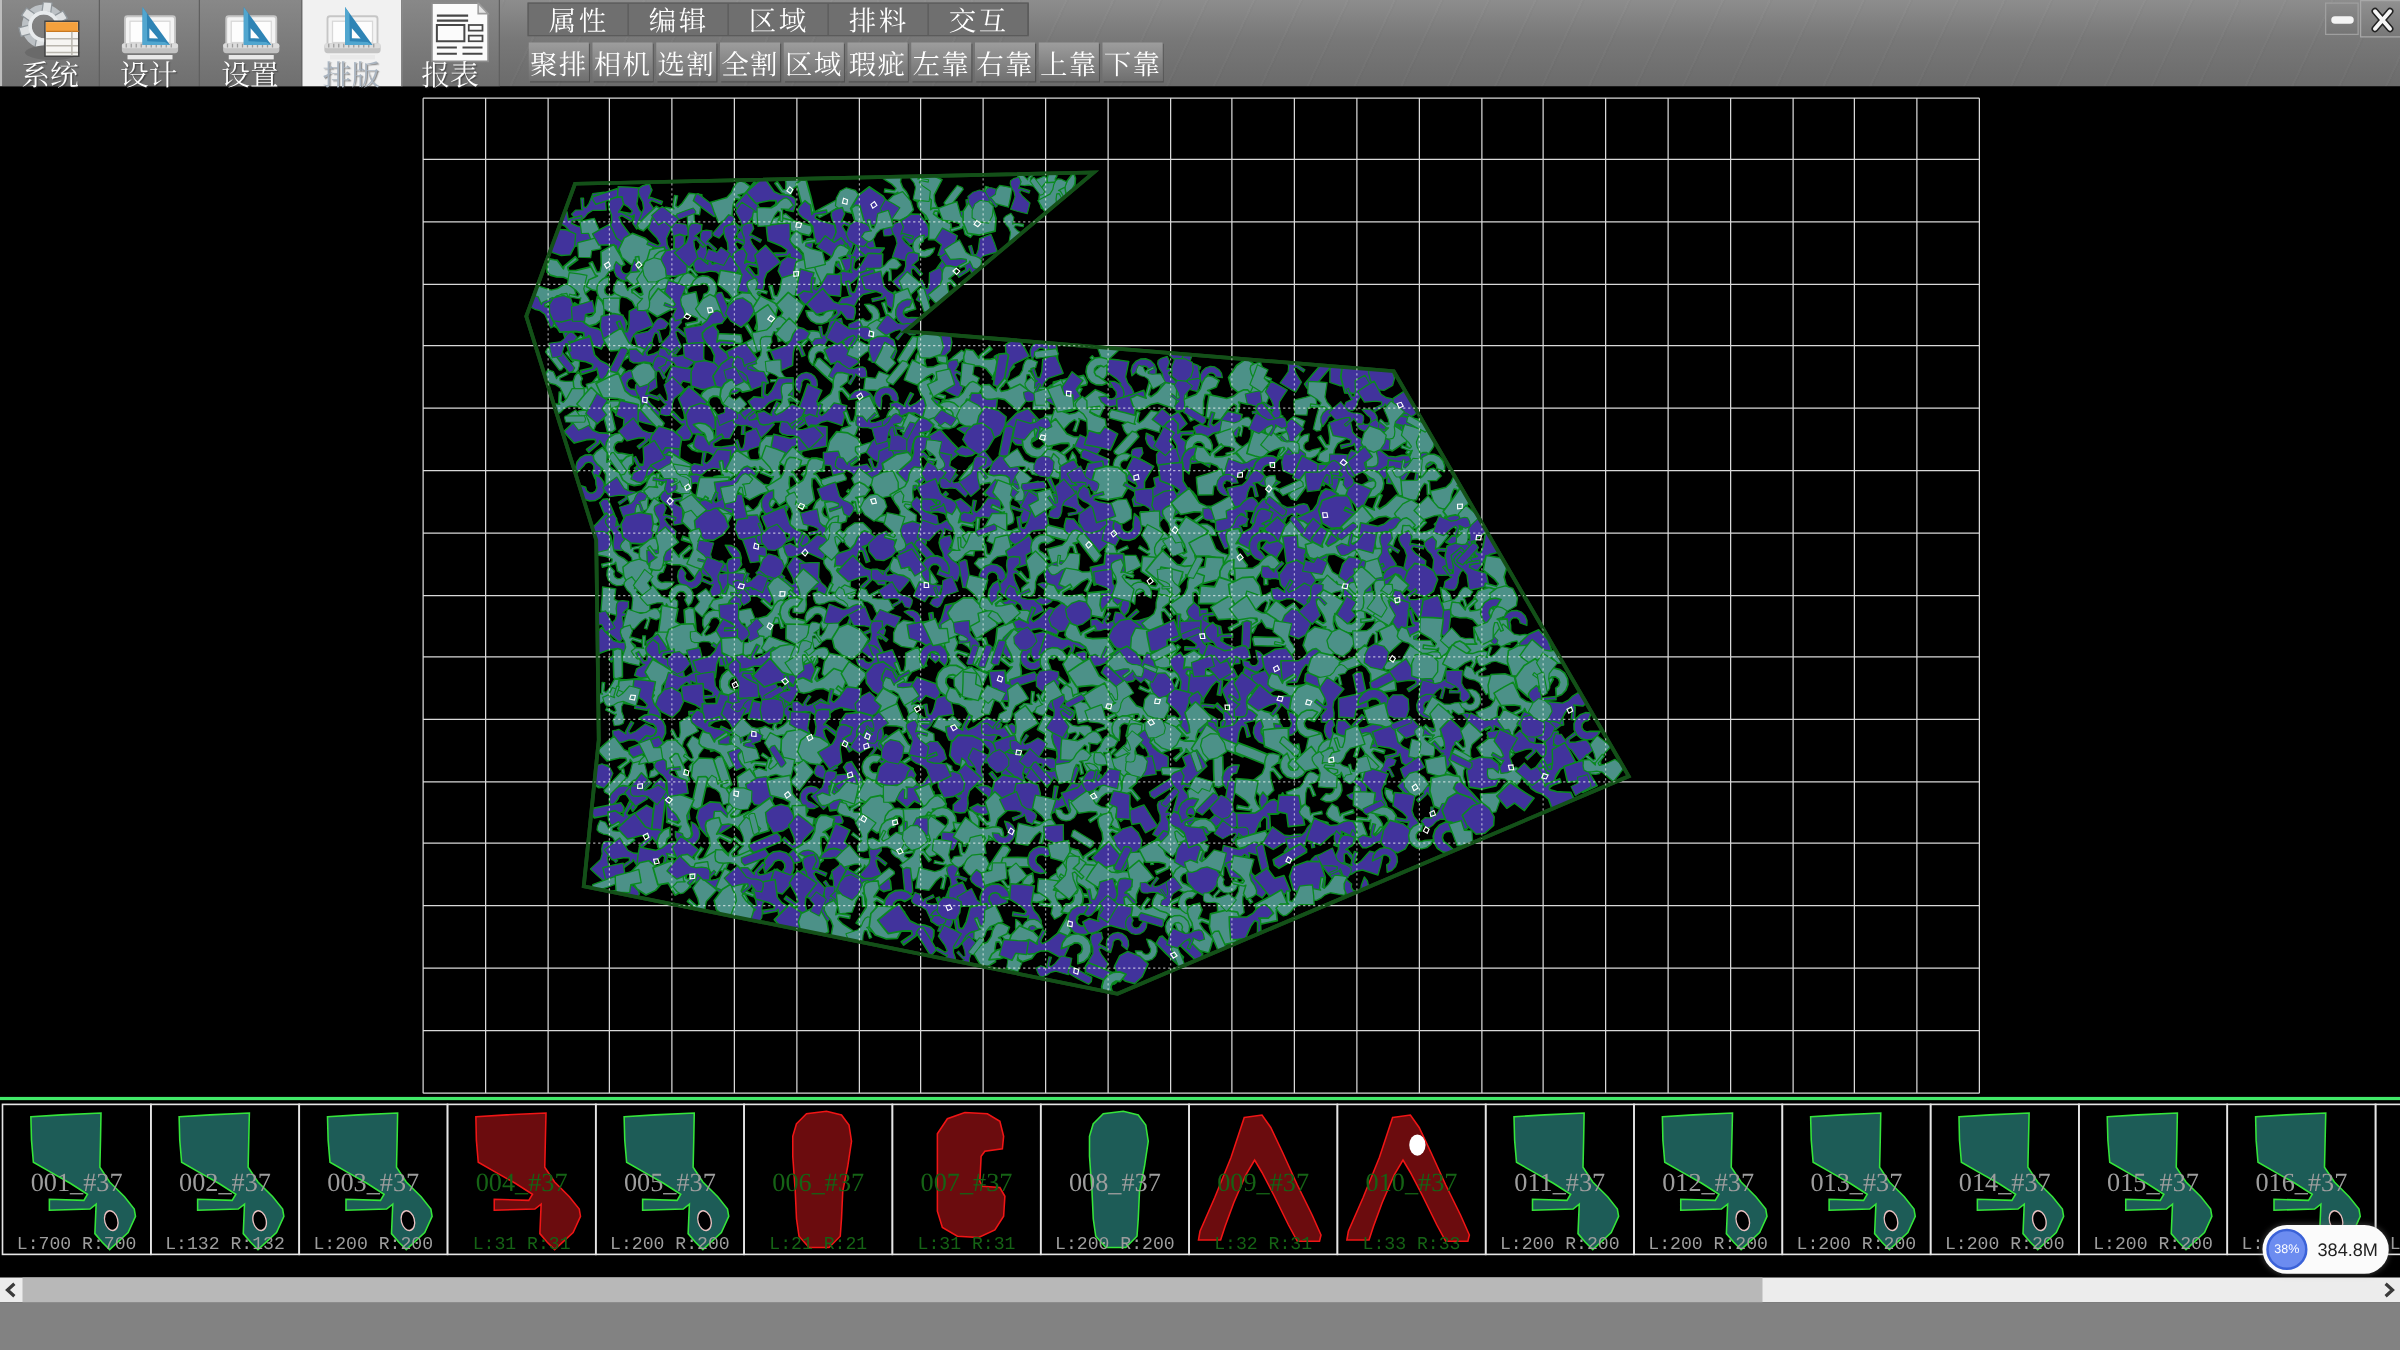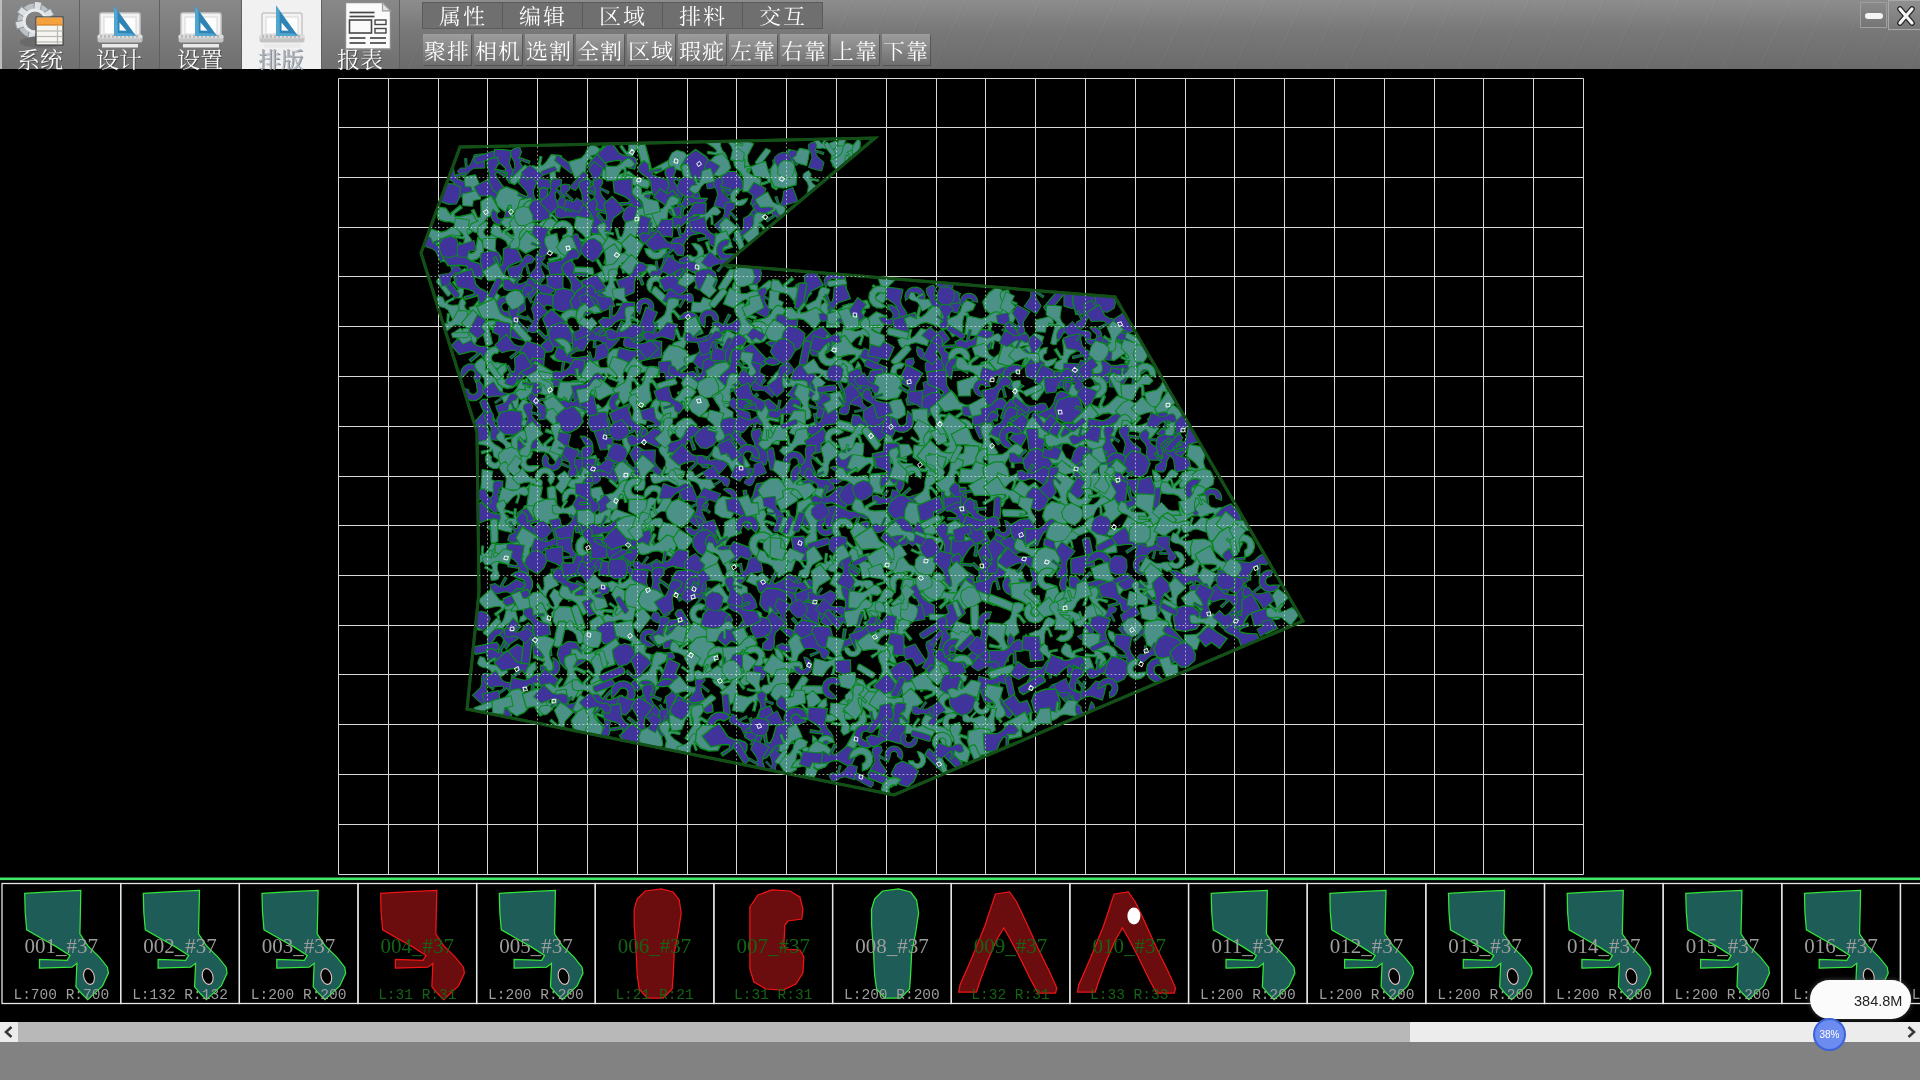--- a/index.html
+++ b/index.html
@@ -14,21 +14,21 @@
 .sbtn{position:absolute;top:34px;width:48px;height:31px;background:linear-gradient(#9d9d9d,#6f6f6f);display:flex;align-items:center;justify-content:center;padding-top:6px;box-shadow:1px 1px 0 rgba(0,0,0,0.25)}
 .winmin{position:absolute;left:1858px;top:2px;width:27px;height:26px;background:linear-gradient(#8a8a8a,#757575);border:1px solid #9f9f9f}
 .minbar{position:absolute;left:4px;top:10px;width:18px;height:6px;background:#f4f4f4;border-radius:3px}
 .winclose{position:absolute;left:1886px;top:0;width:34px;height:30px;background:linear-gradient(#909090,#787878);border:1px solid #a8a8a8}
 .canvasbg{position:absolute;left:0;top:69px;width:1920px;height:808px;background:#000}
 .scroll{position:absolute;left:0;top:1022px;width:1920px;height:20px;background:#ececec}
 .sthumb{position:absolute;left:18px;top:0;width:1392px;height:20px;background:#b8b8b8}
 .sarrow{position:absolute;top:0;width:18px;height:20px;color:#3a3a3a;font-size:11px;line-height:20px;text-align:center;font-family:"Liberation Sans";font-weight:bold}
 .status{position:absolute;left:0;top:1042px;width:1920px;height:38px;background:#828282}
 .pill{position:absolute;left:1810px;top:980px;width:101px;height:39px;background:#fbfbfb;border-radius:19.5px;box-shadow:0 0 5px rgba(120,120,120,0.6)}
-.pillc{position:absolute;left:1813px;top:1018px;width:33px;height:33px;border-radius:50%;background:#6c8cf0;border:2px solid #3b62d8;color:#fff;font-size:10px;display:flex;align-items:center;justify-content:center}
+.pillc{position:absolute;left:1813px;top:983px;width:33px;height:33px;border-radius:50%;background:#6c8cf0;border:2px solid #3b62d8;color:#fff;font-size:10px;display:flex;align-items:center;justify-content:center}
 .pillt{position:absolute;left:1854px;top:993px;color:#222;font-size:14.5px;font-family:Liberation Sans, sans-serif}
 </style></head><body>
 <div class="stage">
     <svg width="0" height="0" style="position:absolute">
       <defs>
         <path id="u4e0a" d="M41 4 50 -26H932C947 -26 957 -21 960 -10C923 23 864 68 864 68L812 4H505V435H853C867 435 877 440 880 451C844 484 786 529 786 529L734 465H505V789C529 793 538 803 540 817L436 829V4Z"></path>
         <path id="u4e0b" d="M863 815 809 748H41L50 719H443V-77H455C487 -77 510 -60 510 -54V499C617 440 756 342 811 261C906 221 911 412 510 521V719H935C950 719 959 724 962 735C924 768 863 815 863 815Z"></path>
         <path id="u4e92" d="M869 64 817 -1H688L746 512C765 514 775 518 782 525L709 591L673 548H362C373 614 383 676 389 724H899C912 724 922 729 925 740C889 774 831 817 831 818L778 754H71L80 724H319C307 604 268 375 239 250C225 245 210 238 201 232L276 176L308 211H642L616 -1H42L51 -30H938C952 -30 961 -25 964 -14C928 20 869 64 869 64ZM306 241C322 319 341 422 357 519H679L645 241Z"></path>
         <path id="u4ea4" d="M868 729 819 660H51L60 630H930C944 630 954 635 956 646C924 680 868 729 868 729ZM393 840 382 832C427 796 479 733 492 679C566 632 616 787 393 840ZM615 595 605 585C687 529 795 429 832 352C919 307 946 489 615 595ZM411 558 314 605C273 517 181 405 83 337L92 323C212 376 317 469 374 547C397 543 406 548 411 558ZM751 400 652 442C618 351 566 268 496 194C419 258 359 336 320 428L303 416C339 315 393 230 461 160C355 62 214 -16 39 -62L45 -78C236 -42 387 29 501 121C608 27 745 -38 904 -78C914 -46 938 -25 969 -21L971 -9C809 20 661 75 544 158C617 226 672 304 710 388C735 384 745 389 751 400Z"></path>
         <path id="u5168" d="M524 784C596 634 750 496 912 410C919 435 943 458 973 464L975 478C800 554 633 666 543 796C568 799 580 803 583 815L464 845C409 698 204 487 35 387L43 372C231 464 429 635 524 784ZM66 -12 74 -41H918C932 -41 942 -36 945 -26C909 7 852 51 852 51L802 -12H531V202H817C831 202 840 207 843 218C809 248 755 288 755 288L707 232H531V421H780C794 421 805 426 807 436C774 466 723 504 723 504L677 450H209L217 421H464V232H193L201 202H464V-12Z"></path>

